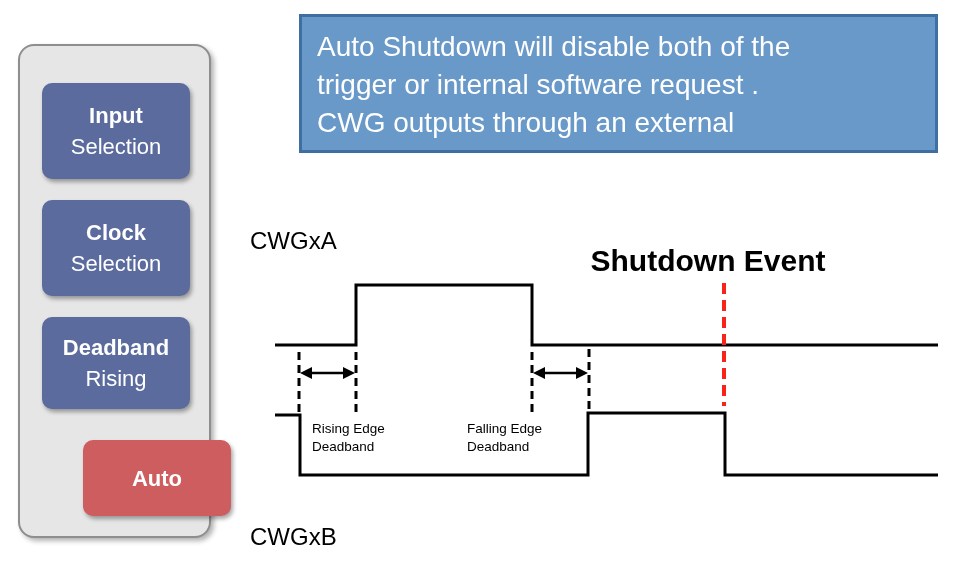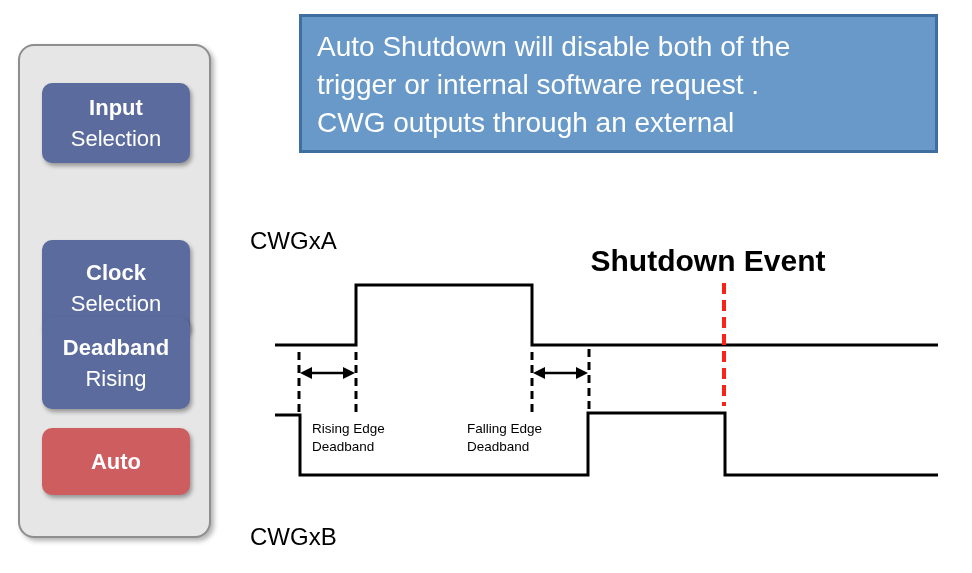--- a/index.html
+++ b/index.html
@@ -15,24 +15,24 @@
   .stage-btn {
     position: absolute; left: 22px; width: 148px;
     border-radius: 10px; color: #ffffff; text-align: center;
     display: flex; flex-direction: column; justify-content: center;
     box-shadow: 2px 3px 4px rgba(0,0,0,0.35);
     font-size: 22px; line-height: 31px; cursor: pointer;
   }
   .stage-btn .btn-title { font-weight: bold; }
   .btn-blue { background: #5b6b9d; }
   .btn-red  { background: #cd5d5f; }
-  .btn-1 { top: 37px;  height: 80px; }
-  .btn-2 { top: 154px; height: 96px; margin-top: 40px; }
+  .btn-1 { top: 37px;  height: 96px; }
+  .btn-2 { top: 154px; height: 96px; }
   .btn-3 { top: 271px; height: 92px; }
-  .btn-4 { top: 382px; height: 67px; }
+  .btn-4 { top: 394px; height: 76px; margin-left: 41px; }
 
   
   .callout {
     position: absolute; left: 299px; top: 14px; width: 639px; height: 139px;
     background: #6899c8; border: 3px solid #3e6fa0;
     color: #ffffff; font-size: 28px; line-height: 38px;
     padding: 11px 28px 0 15px;
   }
 
   

